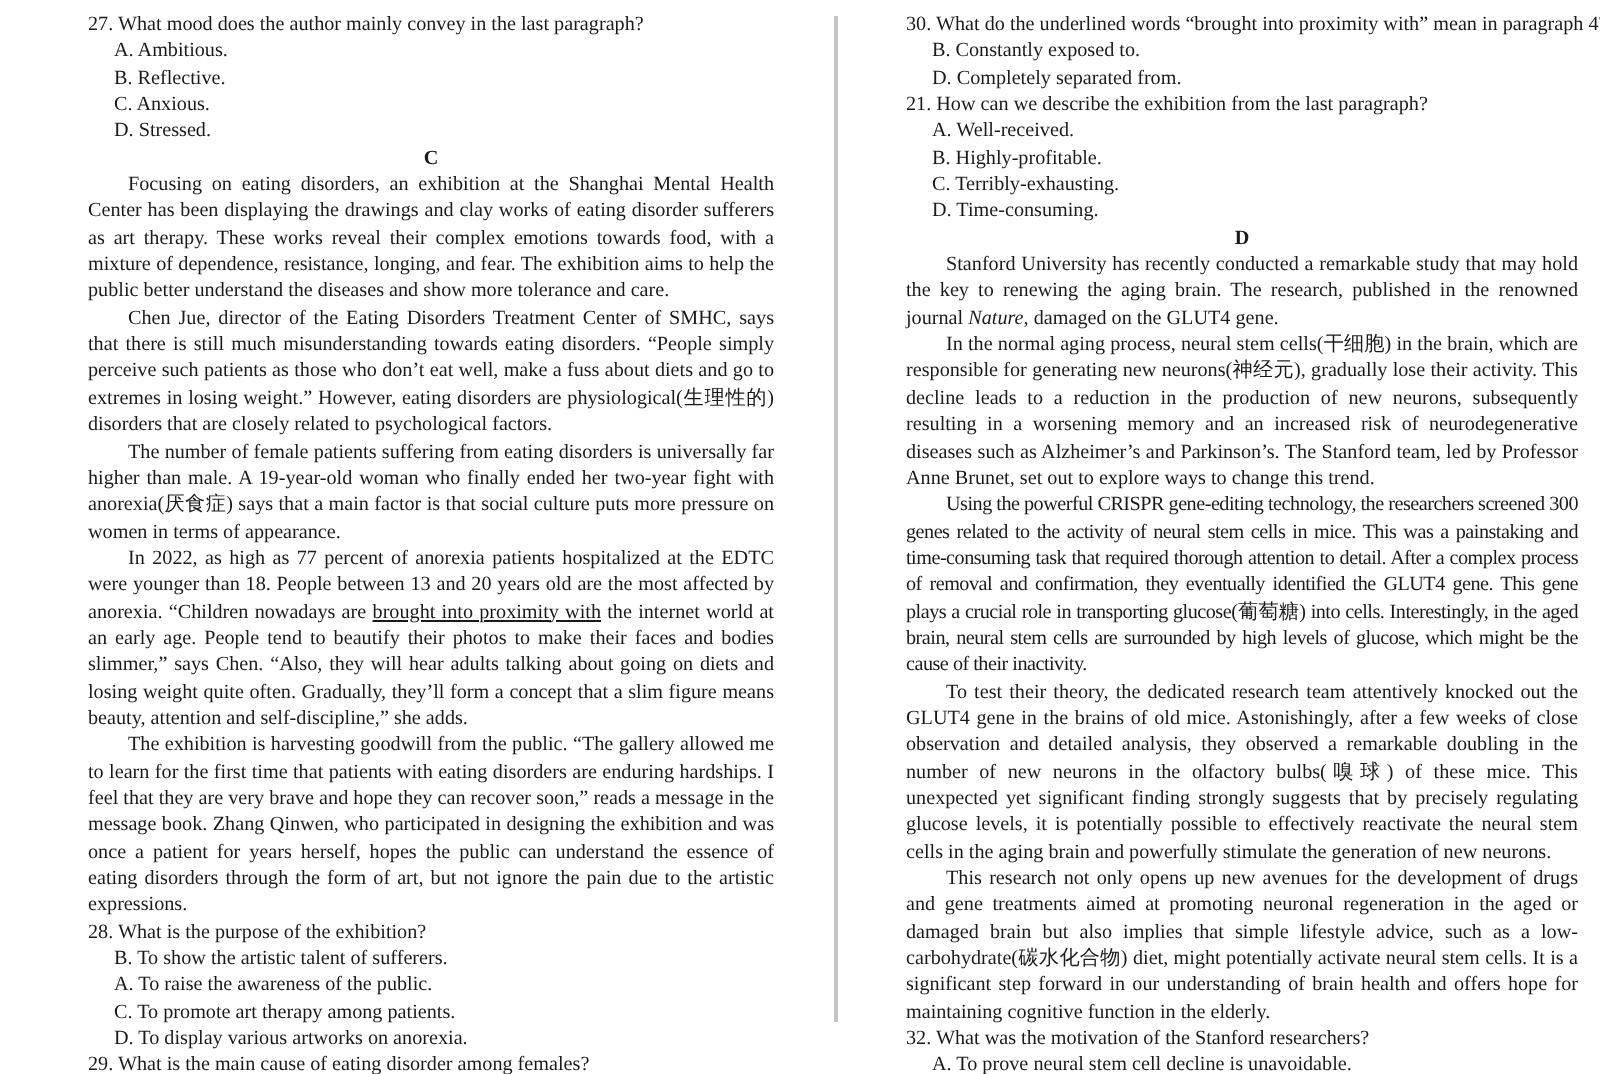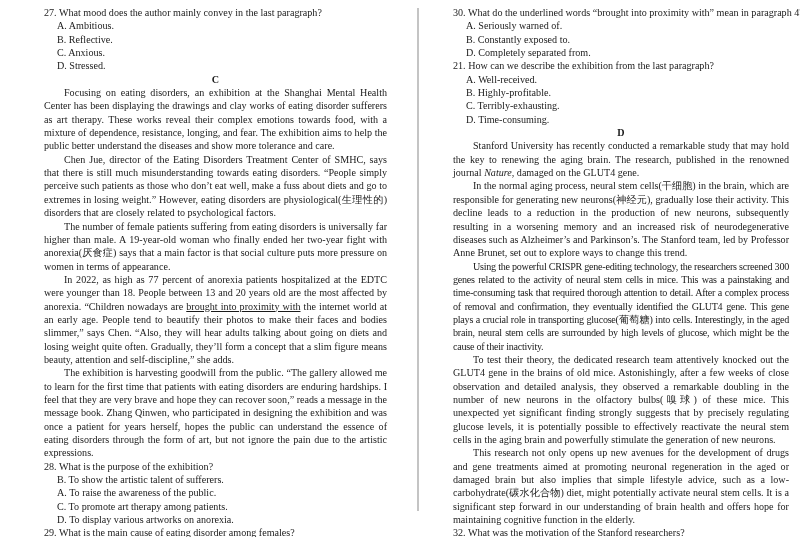--- a/index.html
+++ b/index.html
@@ -57,21 +57,20 @@
   </div>
   <div class="footer">高三英语试题　第 5 页(共 10 页)</div>
 </div>
 
 <div class="divider"></div>
 
 <div class="page page-right">
   <div class="content">
     <div class="line">30. What do the underlined words “brought into proximity with” mean in paragraph 4?</div>
     <div class="opt-row">
-      <span class="c" style="width:152px">A. Seriously warned of.</span>
       <span class="c">B. Constantly exposed to.</span>
     </div>
     <div class="opt-row">
       <span class="c">D. Completely separated from.</span>
     </div>
     <div class="line">21. How can we describe the exhibition from the last paragraph?</div>
     <div class="opt-row">
       <span class="c" style="width:152px">A. Well-received.</span>
       <span class="c">B. Highly-profitable.</span>
     </div>

